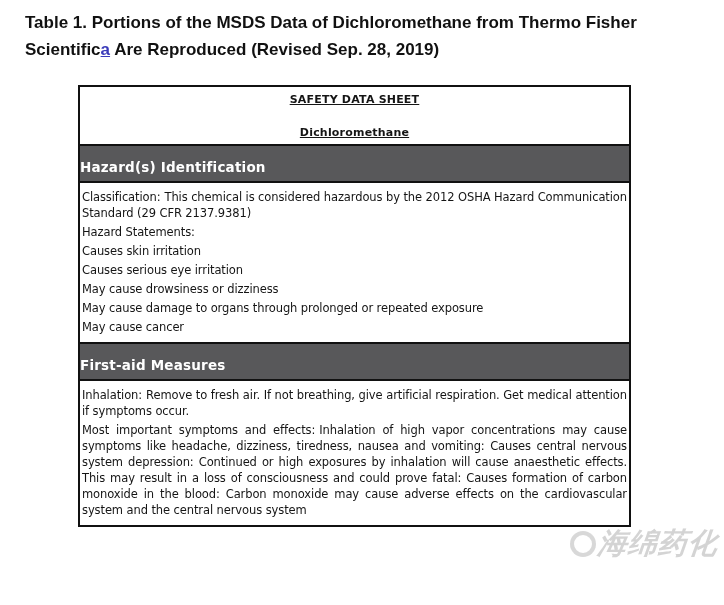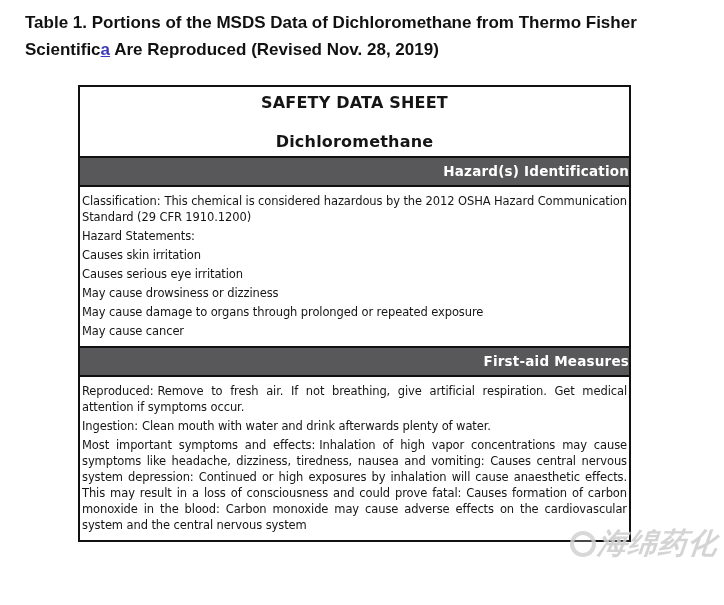--- a/index.html
+++ b/index.html
@@ -41,32 +41,33 @@
     width: 553px;
     border: 2px solid var(--border);
     background: #fff;
   }
   .sds-header {
     text-align: center;
     padding: 6px 0 5px 0;
     background: #fff;
   }
   .sds-header .h1, .sds-header .h2 {
-    font-size: 16px;
+    font-size: 11px;
     font-weight: 700;
     letter-spacing: 0.2px;
+    text-decoration: underline;
   }
   .sds-header .h2 { margin-top: 20px; }
   .band {
     background: var(--section-header-bg);
     color: #ffffff;
     font-weight: 700;
     font-size: 13.5px;
-    text-align: right;
-    padding: 5px 0 6px 0;
+    text-align: left;
+    padding: 13px 0 6px 0;
     border-top: 2px solid var(--border);
     border-bottom: 2px solid var(--border);
     letter-spacing: 0.2px;
   }
   .cell {
     padding: 6px 2px 4px 2px;
     font-size: 11.5px;
     line-height: 16px;
     letter-spacing: -0.1px;
   }
@@ -98,46 +99,45 @@
     color: rgba(205,205,205,0.95);
     letter-spacing: 1px;
     transform: skewX(-6deg);
     white-space: nowrap;
     text-shadow: 0 0 2px rgba(255,255,255,0.7);
   }
 </style>
 </head>
 <body>
 
-<h1 class="caption"><span>Table 1. Portions of the MSDS Data of Dichloromethane from Thermo Fisher Scientific</span><a class="footnote">a</a><span> Are Reproduced (Revised Nov. 28, 2019)</span></h1>
+<h1 class="caption"><span>Table 1. Portions of the MSDS Data of Dichloromethane from Thermo Fisher Scientific</span><a class="footnote">a</a><span> Are Reproduced (Revised Sep. 28, 2019)</span></h1>
 
 <div class="sds-table">
 
   <div class="sds-header">
     <div class="h1">SAFETY DATA SHEET</div>
     <div class="h2">Dichloromethane</div>
   </div>
 
   <div class="band">Hazard(s) Identification</div>
 
   <div class="cell">
-    <p class="just"><span class="b">Classification:</span><span>This chemical is considered hazardous by the 2012 OSHA Hazard Communication Standard (29 CFR 1910.1200)</span></p>
+    <p class="just"><span class="b">Classification:</span><span>This chemical is considered hazardous by the 2012 OSHA Hazard Communication Standard (29 CFR 2137.9381)</span></p>
     <p><span class="b">Hazard Statements:</span></p>
     <p>Causes skin irritation</p>
     <p>Causes serious eye irritation</p>
     <p>May cause drowsiness or dizziness</p>
     <p>May cause damage to organs through prolonged or repeated exposure</p>
     <p>May cause cancer</p>
   </div>
 
   <div class="band">First-aid Measures</div>
 
   <div class="cell">
-    <p class="just"><span class="b">Reproduced:</span><span>Remove to fresh air. If not breathing, give artificial respiration. Get medical attention if symptoms occur.</span></p>
-    <p class="just"><span class="b">Ingestion:</span><span>Clean mouth with water and drink afterwards plenty of water.</span></p>
+    <p class="just"><span class="b">Inhalation:</span><span>Remove to fresh air. If not breathing, give artificial respiration. Get medical attention if symptoms occur.</span></p>
     <p class="just"><span class="b">Most important symptoms and effects:</span><span>Inhalation of high vapor concentrations may cause symptoms like headache, dizziness, tiredness, nausea and vomiting: Causes central nervous system depression: Continued or high exposures by inhalation will cause anaesthetic effects. This may result in a loss of consciousness and could prove fatal: Causes formation of carbon monoxide in the blood: Carbon monoxide may cause adverse effects on the cardiovascular system and the central nervous system</span></p>
   </div>
 
 </div>
 
 <div class="watermark">
   <span class="wm-circle"></span>
   <span class="wm-text">海绵药化</span>
 </div>
 

